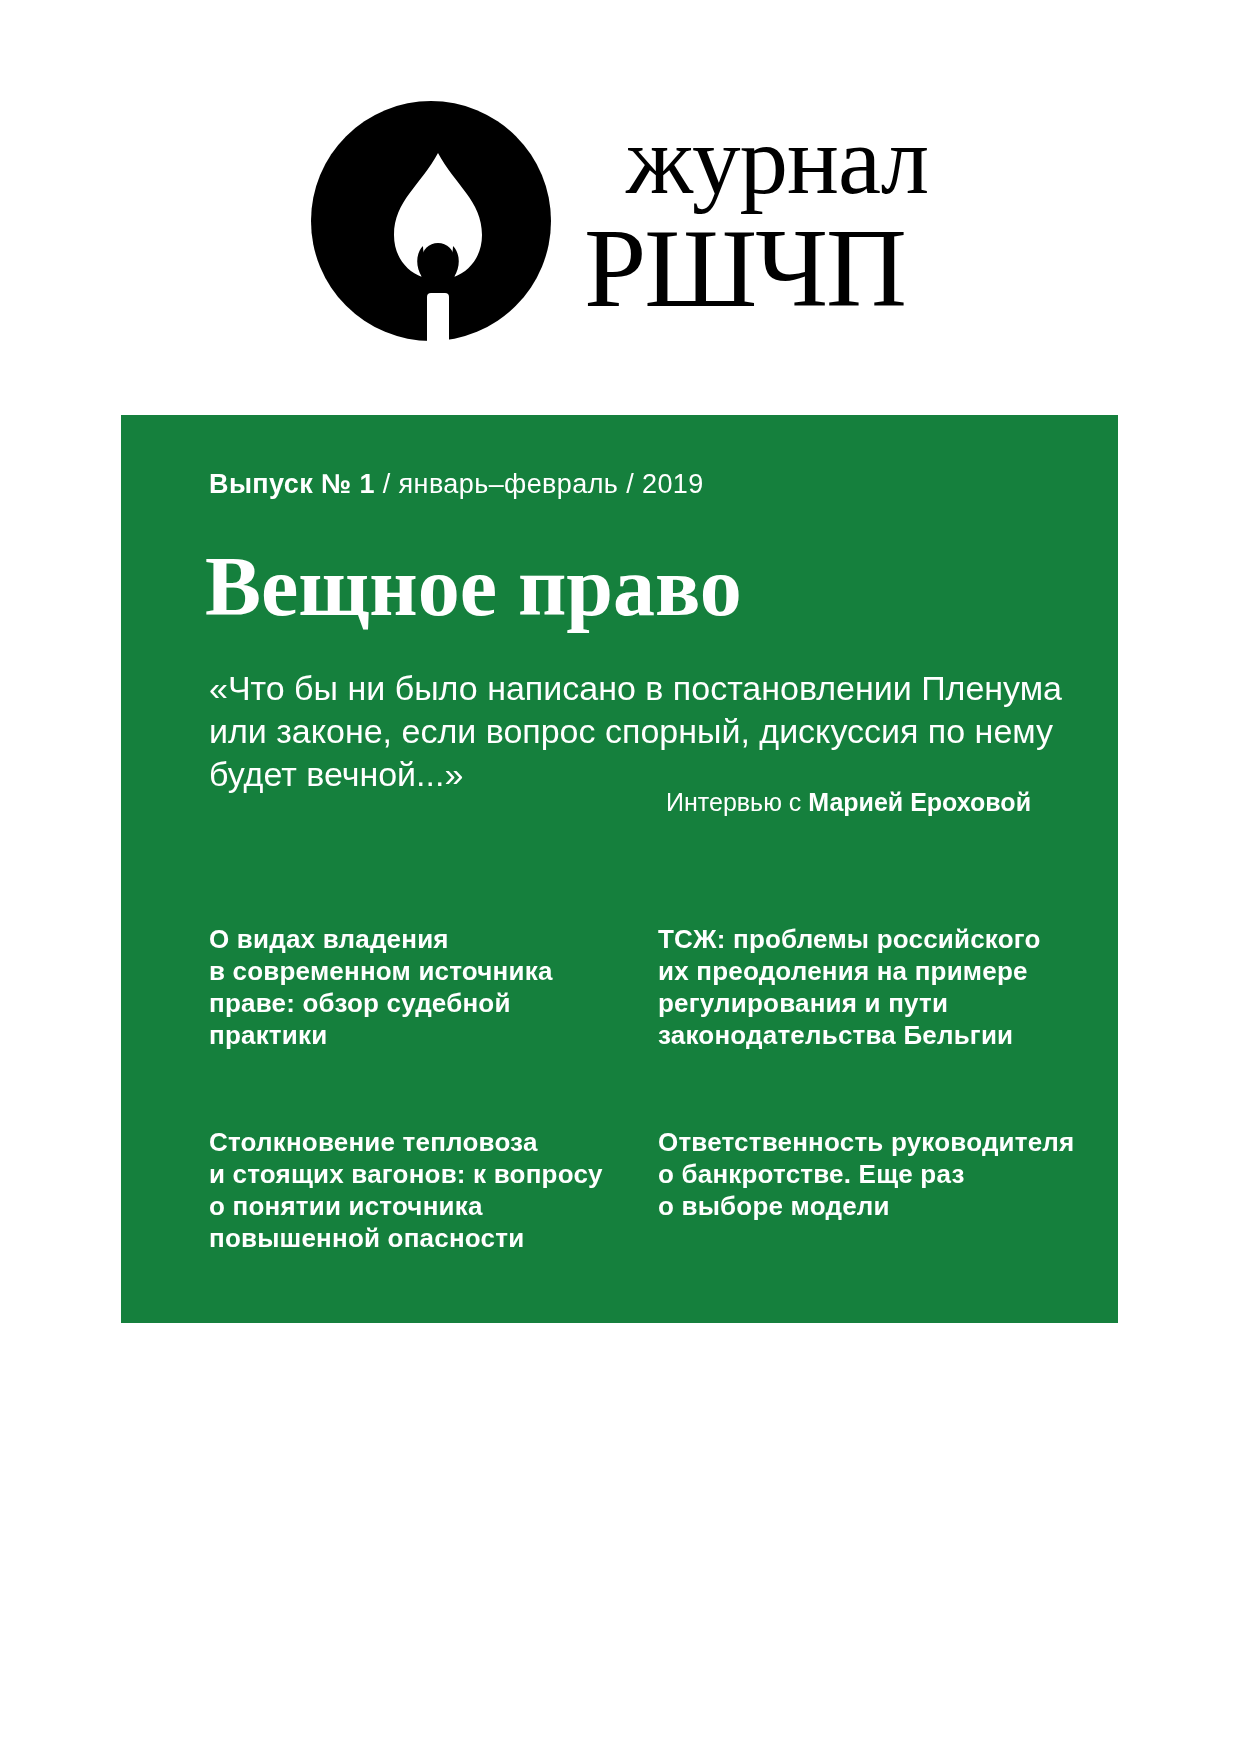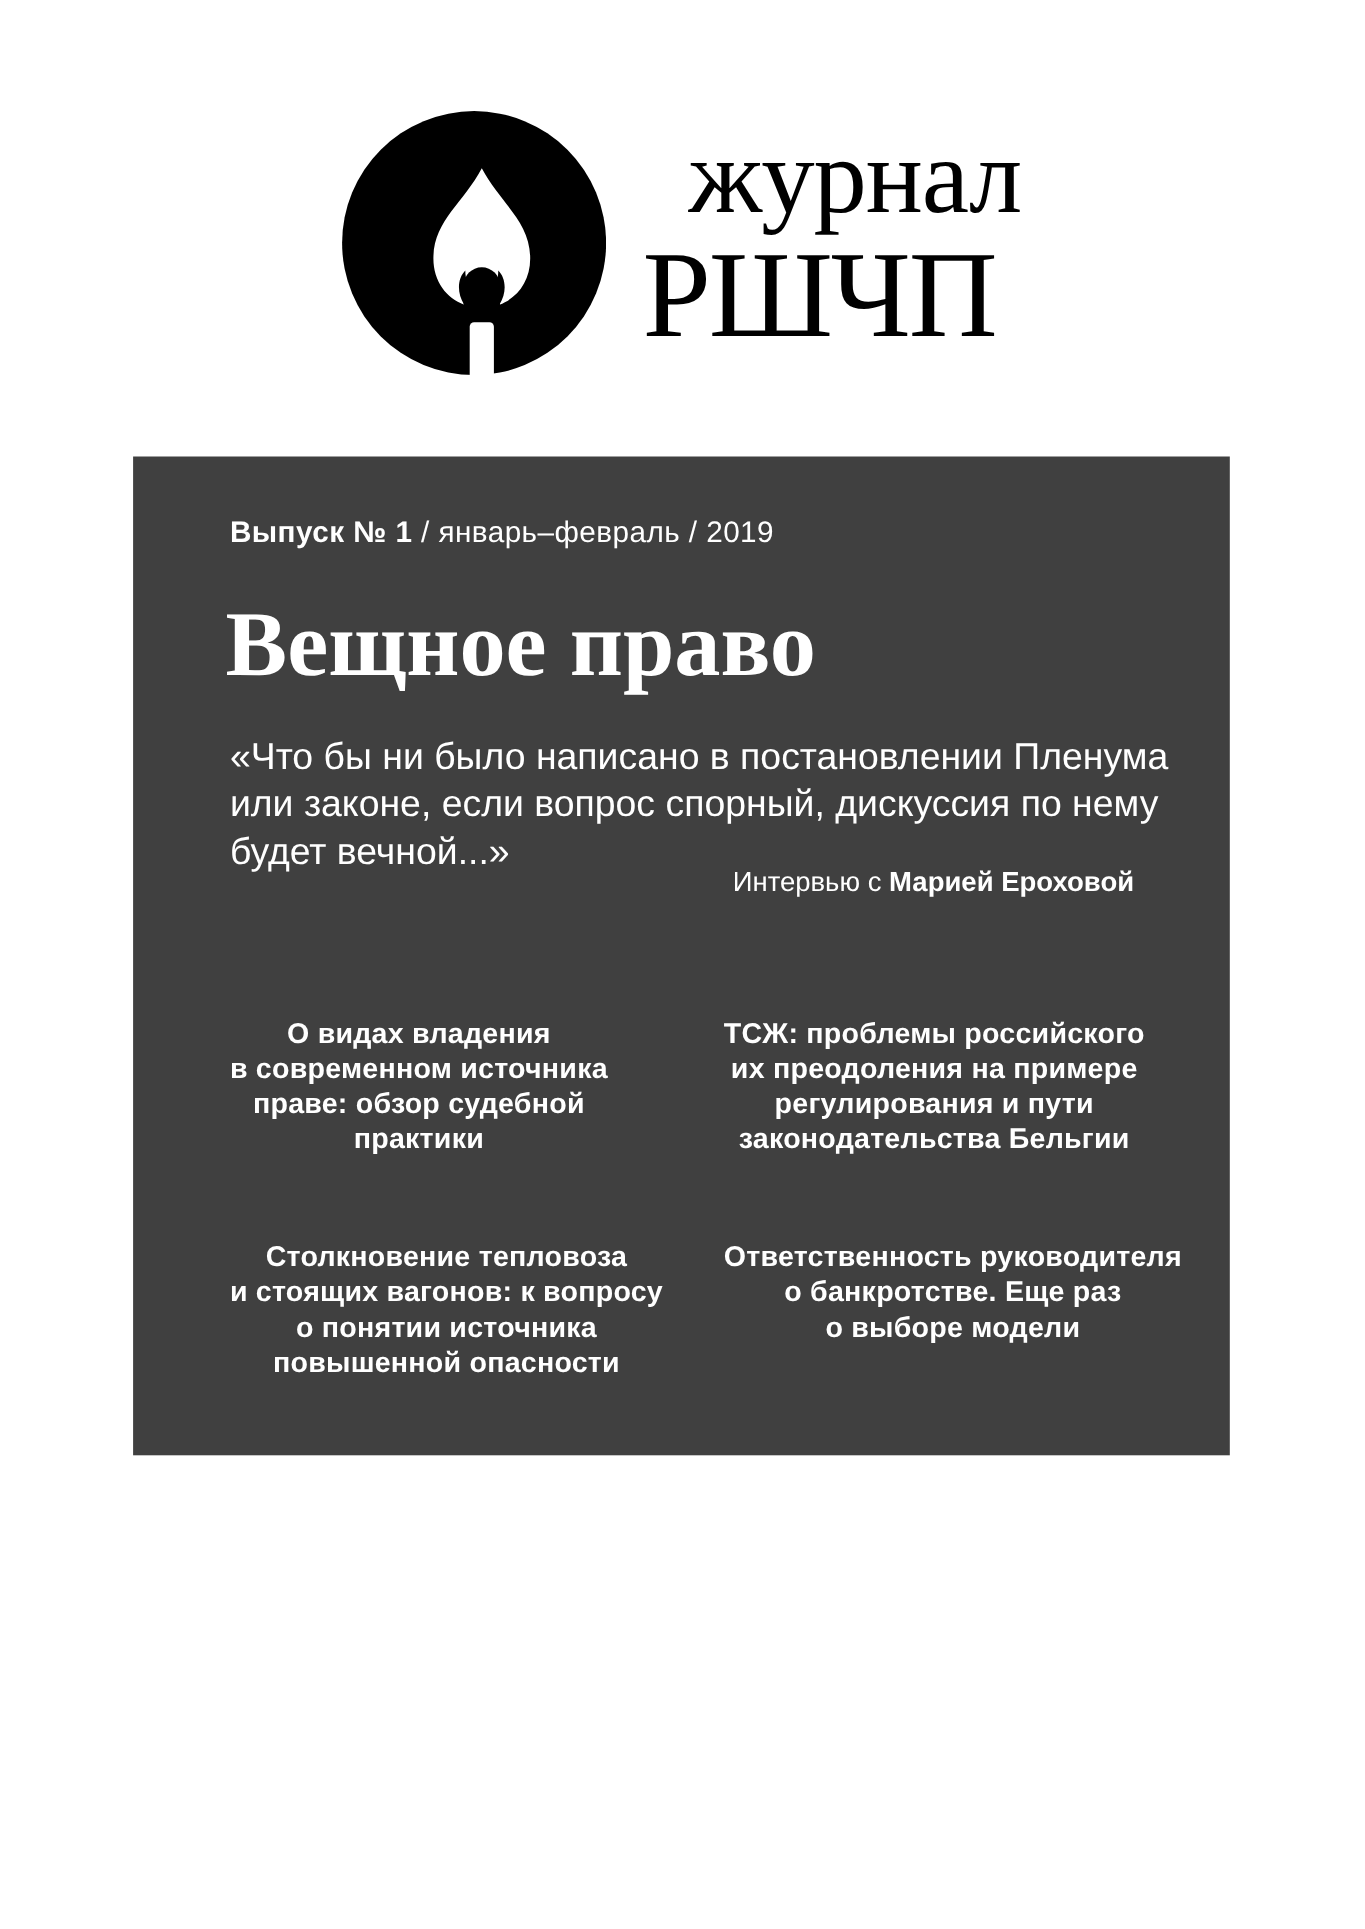--- a/index.html
+++ b/index.html
@@ -15,21 +15,21 @@
   
   .logo-icon { left: 311px; top: 101px; width: 240px; height: 250px; }
   .logo-word { color: #000000; font-family: "Liberation Serif", serif; line-height: 1; white-space: nowrap; }
   .logo-word1 { left: 586px; top: 112px; font-size: 97px; letter-spacing: -1px; margin-left: 40px; }
   .logo-word2 { left: 584px; top: 212px; font-size: 112px; letter-spacing: -2px; text-align: right; }
 
   
   .panel {
     left: 121px; top: 415px;
     width: 997px; height: 908px;
-    background: #404040;
+    background: #15803d;
     color: #ffffff;
   }
   .panel .abs { color: #ffffff; }
 
   .issue-line {
     left: 88px; top: 52px;
     font-size: 27px; line-height: 34px;
     letter-spacing: 0.4px;
     white-space: nowrap;
   }
@@ -58,21 +58,20 @@
     white-space: nowrap;
   }
   .interview-credit span { white-space: pre; }
   .interview-name { font-weight: 700; }
 
   .teaser {
     font-size: 26px; line-height: 32px;
     font-weight: 600;
     letter-spacing: 0.2px;
     white-space: nowrap;
-    text-align: center;
   }
   .teaser-1 { left: 88px;  top: 508px; }
   .teaser-2 { left: 537px; top: 508px; }
   .teaser-3 { left: 88px;  top: 711px; }
   .teaser-4 { left: 537px; top: 711px; }
 </style>
 </head>
 <body>
 
 <div class="abs logo-block">

